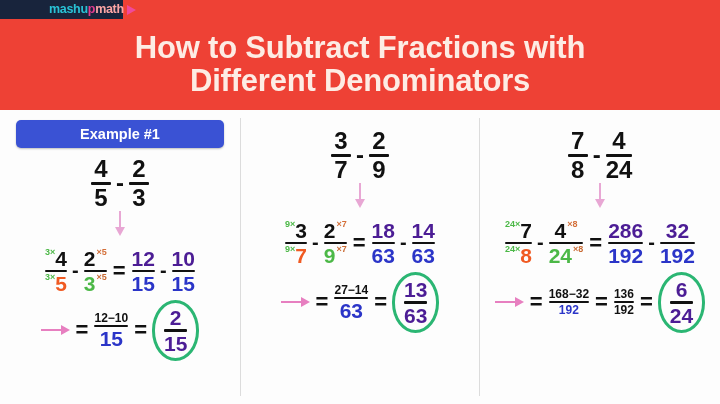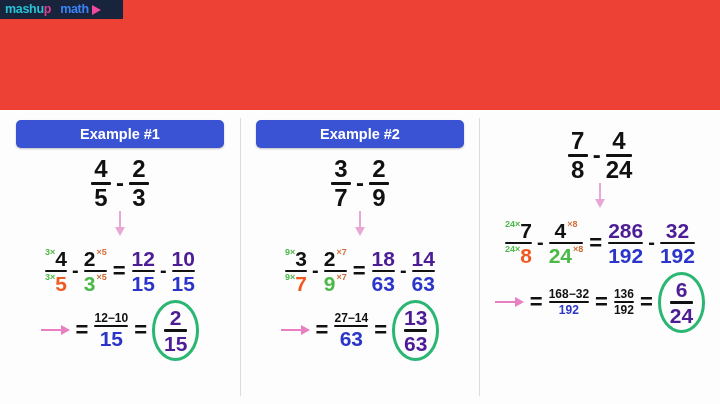--- a/index.html
+++ b/index.html
@@ -16,23 +16,23 @@
     background:#ee4135;
   }
   .logo-bar{
     position:absolute;left:0;top:0;width:123px;height:19px;
     background:#18243c;display:flex;align-items:center;
   }
   .logo-text{
     font-size:12.5px;font-weight:bold;letter-spacing:-.3px;
     padding-left:5px;line-height:19px;white-space:nowrap;
   }
-  .logo-mashu{color:#29c2d6;}
+  .logo-mashu{color:#29c2d6;margin-left:44px;}
   .logo-p{color:#e23c8f;}
-  .logo-math{color:#3b82f6;margin-left:9px;}
+  .logo-math{color:#fca5a5;}
   .logo-play{
     width:0;height:0;margin-left:3px;
     border-left:9px solid #ef4a9b;
     border-top:5.5px solid transparent;
     border-bottom:5.5px solid transparent;
   }
   .title{
     position:absolute;left:0;top:19px;width:720px;height:91px;
     display:flex;flex-direction:column;align-items:center;justify-content:center;
     color:#fdece4;
@@ -164,20 +164,24 @@
 
   <div class="header">
 
     <div class="logo-bar">
       <span class="logo-text">
         <span class="logo-mashu">mashu</span><span class="logo-p">p</span><span class="logo-math">math</span>
       </span>
       <span class="logo-play"></span>
     </div>
 
+    <div class="title">
+      <span class="title-line">How to Subtract Fractions with</span>
+      <span class="title-line">Different Denominators</span>
+    </div>
   </div>
 
   <div class="board">
 
     <div class="divider d1"></div>
     <div class="divider d2"></div>
 
     <div class="col">
       <div class="ex-banner">
         <span>Example #1</span>
@@ -260,23 +264,20 @@
           <span class="frac">
             <span class="num mid">2</span>
             <span class="bar"></span>
             <span class="den mid">15</span>
           </span>
         </span>
       </div>
     </div>
 
     <div class="col">
-      <div class="ex-banner">
-        <span>Example #2</span>
-      </div>
 
       <div class="mrow r1">
         <span class="frac">
           <span class="num big">3</span>
           <span class="bar"></span>
           <span class="den big">7</span>
         </span>
         <span class="op">-</span>
         <span class="frac">
           <span class="num big">2</span>

